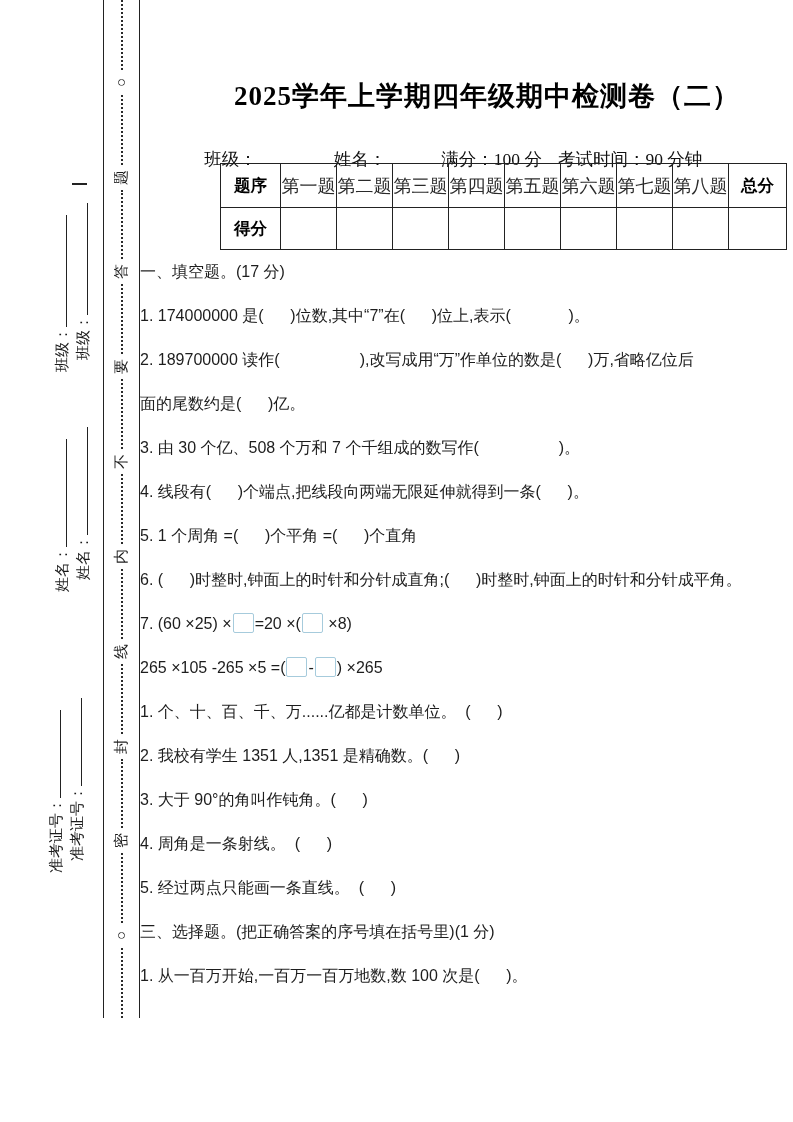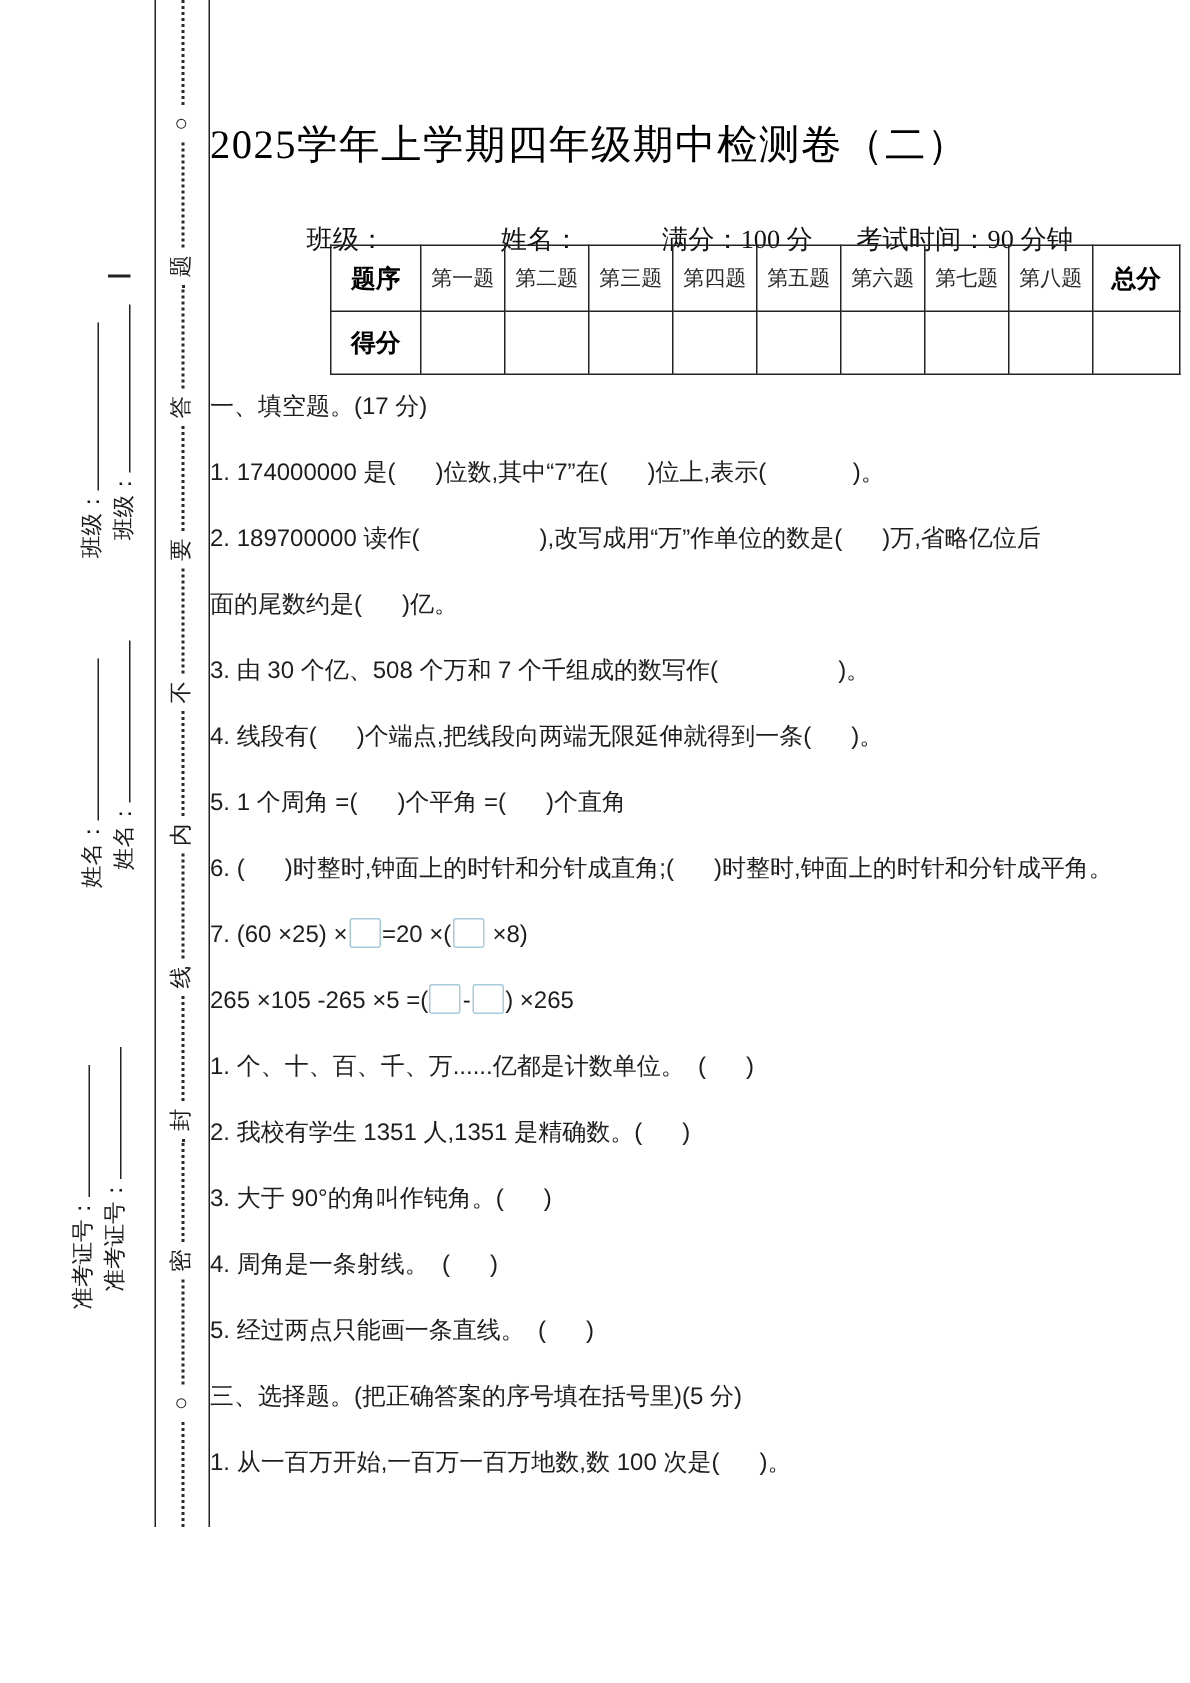--- a/index.html
+++ b/index.html
@@ -26,39 +26,39 @@
     white-space:nowrap;
   }
   .seal-label-line { height:21px; line-height:21px; }
   .seal-label-line.second { padding-left:12px; }
   .blank { display:inline-block; border-bottom:1.2px solid #222; height:14px; vertical-align:baseline; }
   .blank.w1 { width:112px; } .blank.w2 { width:108px; } .blank.w3 { width:88px; }
   .dash-mark { position:absolute; left:72px; top:183px; width:15px; height:2px; background:#222; }
   
   .content { position:absolute; left:140px; top:0; width:600px; }
   .title {
-    position:absolute; left:0; top:78px; width:600px; text-align:left;
-    font-family:"Liberation Serif", serif; font-weight:normal; font-size:27px;
+    position:absolute; left:0; top:78px; width:600px; text-align:right;
+    font-family:"Liberation Serif", serif; font-weight:bold; font-size:27px;
     color:#000; letter-spacing:1px; white-space:nowrap;
   }
   .info-row {
     position:absolute; left:0; top:126px; width:600px; white-space:pre;
     font-family:"Liberation Serif", serif; font-size:17.5px; color:#111;
   }
   .info-row span { display:inline-block; }
   .info-class { margin-left:38px; } .info-name { margin-left:77px; }
-  .info-score { margin-left:55px; } .info-time { margin-left:29px;text-align:right; }
+  .info-score { margin-left:55px; } .info-time { margin-left:16px;text-align:right; }
   
   table.score {
     position:absolute; left:172px; top:163px; width:566px;
     border-collapse:collapse; table-layout:fixed;margin-left:48px;
   }
   table.score td {
     border:1.5px solid #222; text-align:center; vertical-align:middle;
-    font-family:"Liberation Serif", serif; font-size:14px; color:#2a2a2a;
+    font-family:"Liberation Serif", serif; font-size:18px; color:#2a2a2a;
     height:44px; padding:0;
   }
   table.score tr.r2 td { height:42px; }
   table.score td.hd {
     font-family:"Liberation Sans", sans-serif; font-weight:bold;
     font-size:16.5px; color:#000;
   }
   
   .qbody { position:absolute; left:140px; top:250px; width:630px; }
   .qline {
@@ -173,17 +173,17 @@
     <div class="qline">4. 线段有(      )个端点,把线段向两端无限延伸就得到一条(      )。</div>
     <div class="qline">5. 1 个周角 =(      )个平角 =(      )个直角</div>
     <div class="qline">6. (      )时整时,钟面上的时针和分针成直角;(      )时整时,钟面上的时针和分针成平角。</div>
     <div class="qline"><span>7. (60 ×25) ×</span><span class="blue-box"></span><span>=20 ×(</span><span class="blue-box"></span><span> ×8)</span></div>
     <div class="qline"><span>265 ×105 -265 ×5 =(</span><span class="blue-box"></span><span>-</span><span class="blue-box"></span><span>) ×265</span></div>
     <div class="qline">1. 个、十、百、千、万......亿都是计数单位。  (      )</div>
     <div class="qline">2. 我校有学生 1351 人,1351 是精确数。(      )</div>
     <div class="qline">3. 大于 90°的角叫作钝角。(      )</div>
     <div class="qline">4. 周角是一条射线。  (      )</div>
     <div class="qline">5. 经过两点只能画一条直线。  (      )</div>
-    <div class="qline">三、选择题。(把正确答案的序号填在括号里)(5 分)</div>
+    <div class="qline">三、选择题。(把正确答案的序号填在括号里)(1 分)</div>
     <div class="qline">1. 从一百万开始,一百万一百万地数,数 100 次是(      )。</div>
   </div>
 
 </div>
 
 </body></html>

